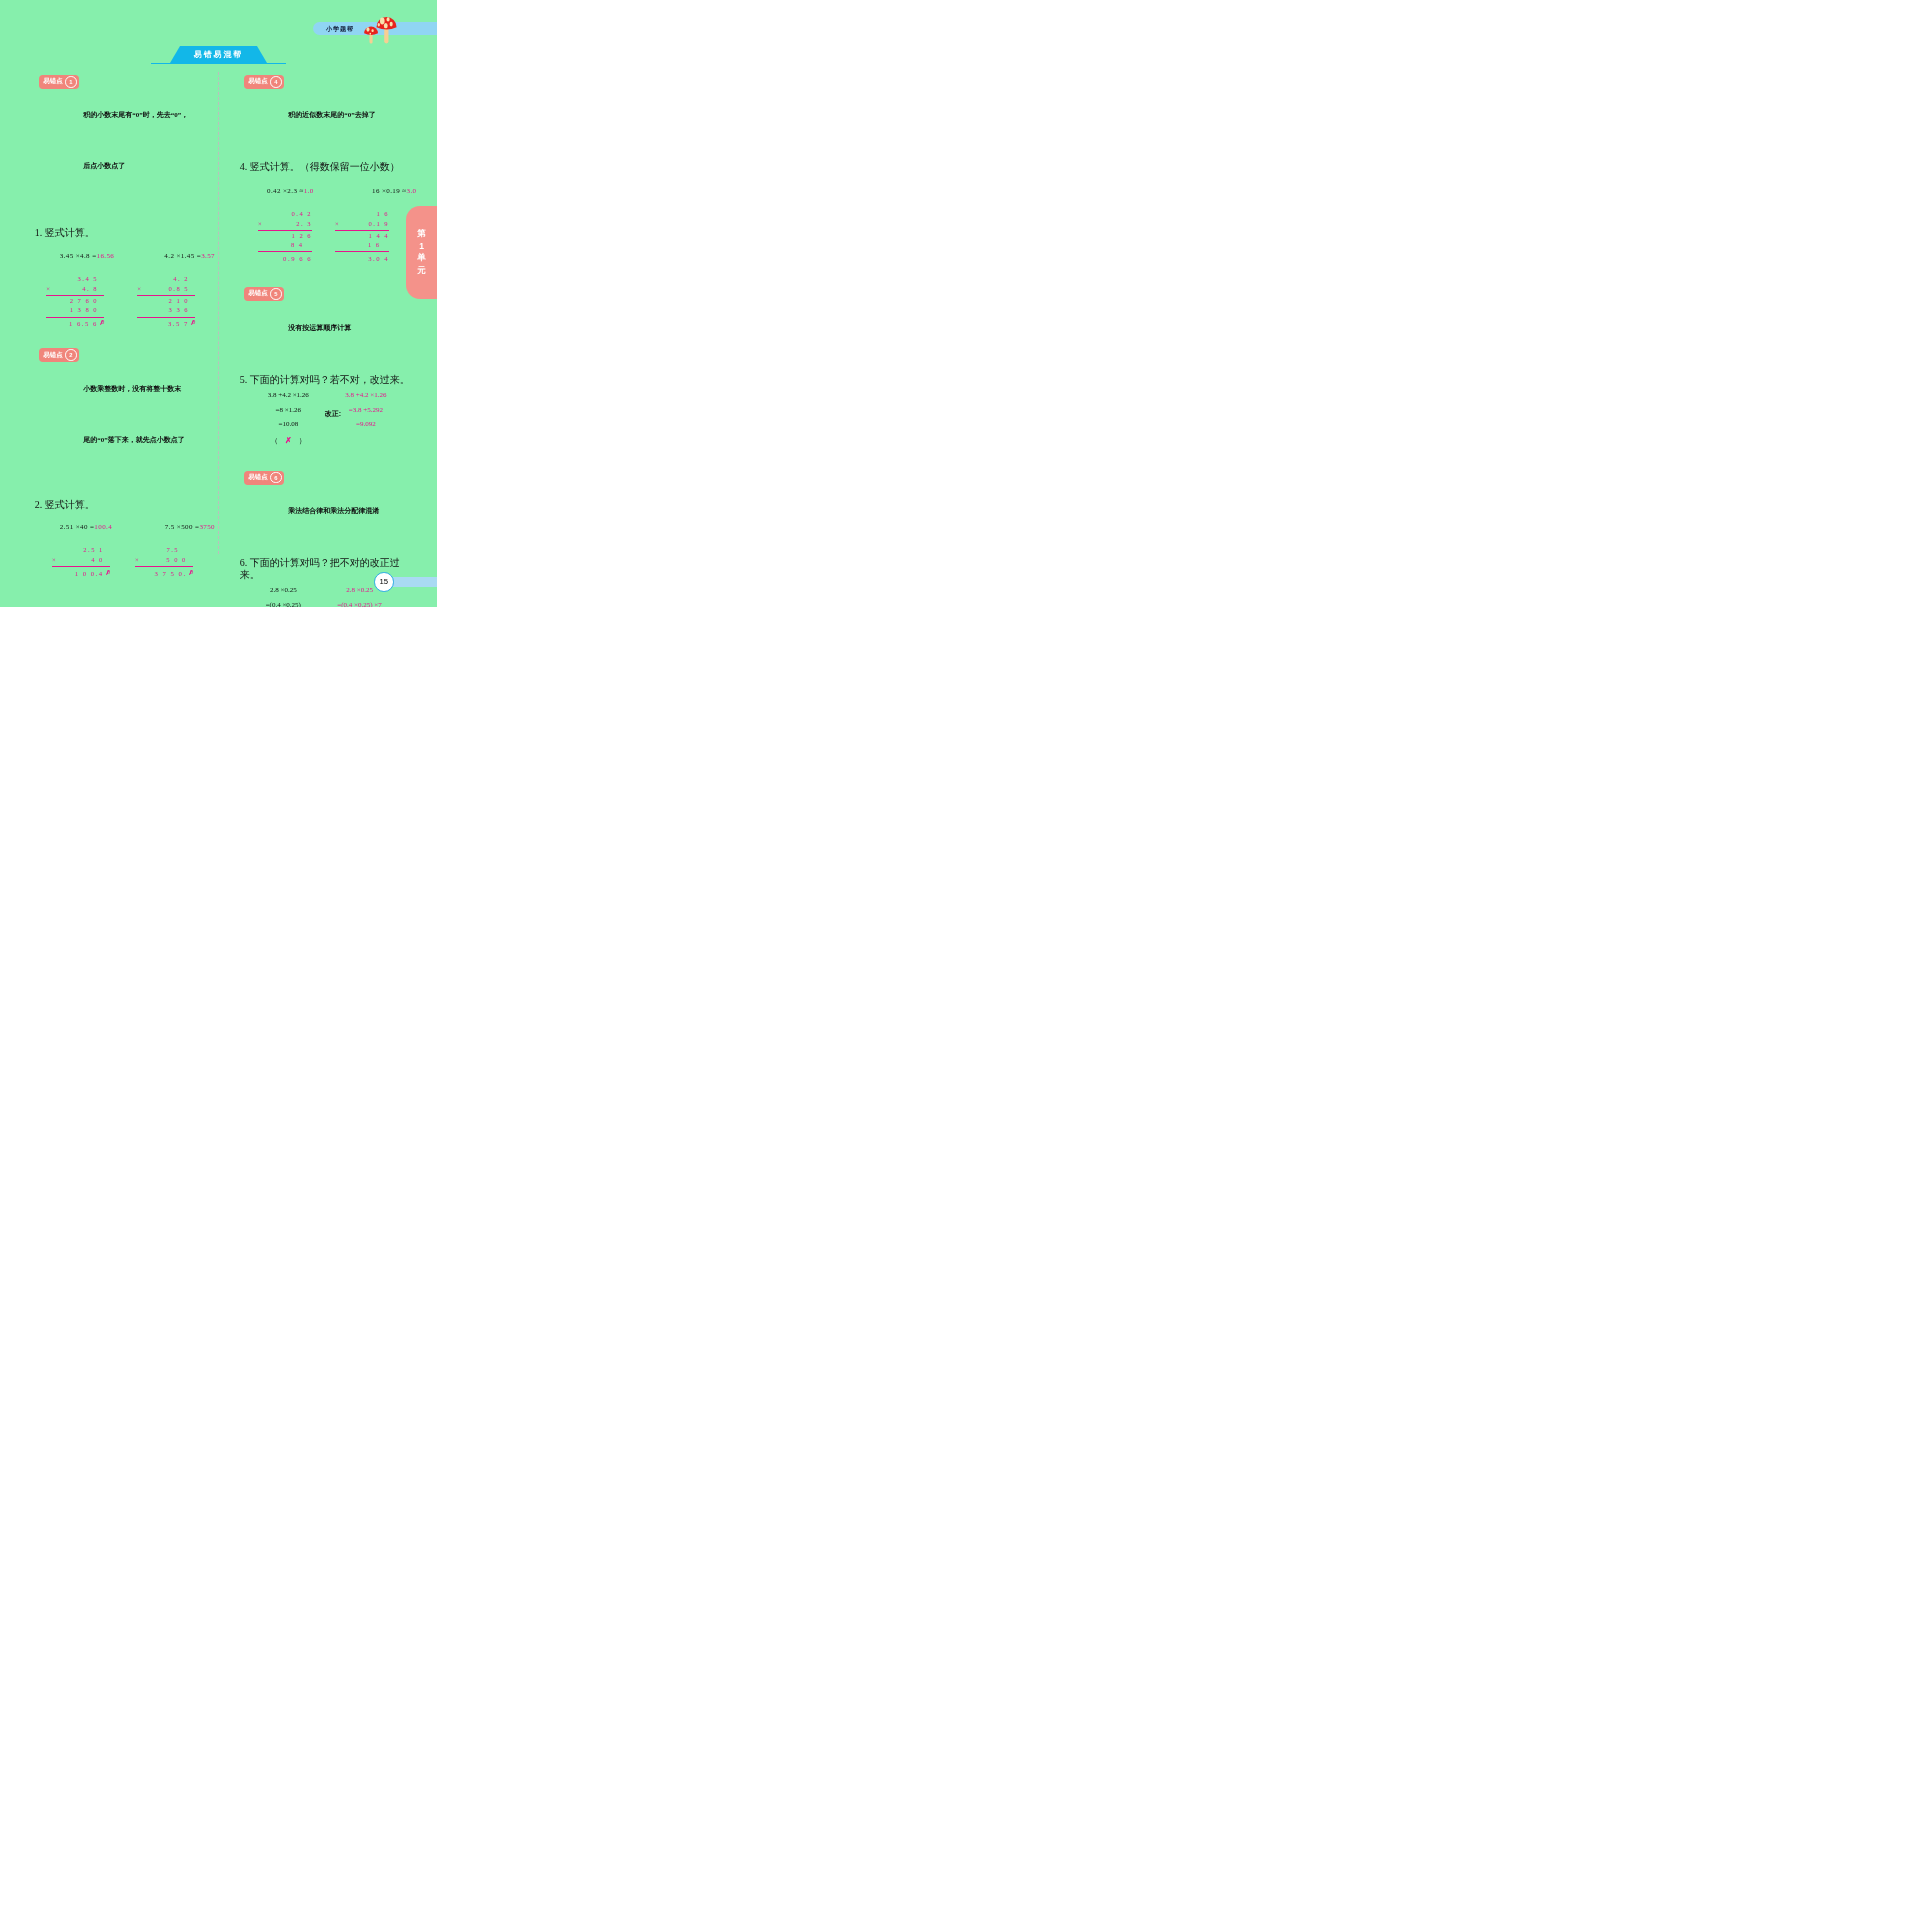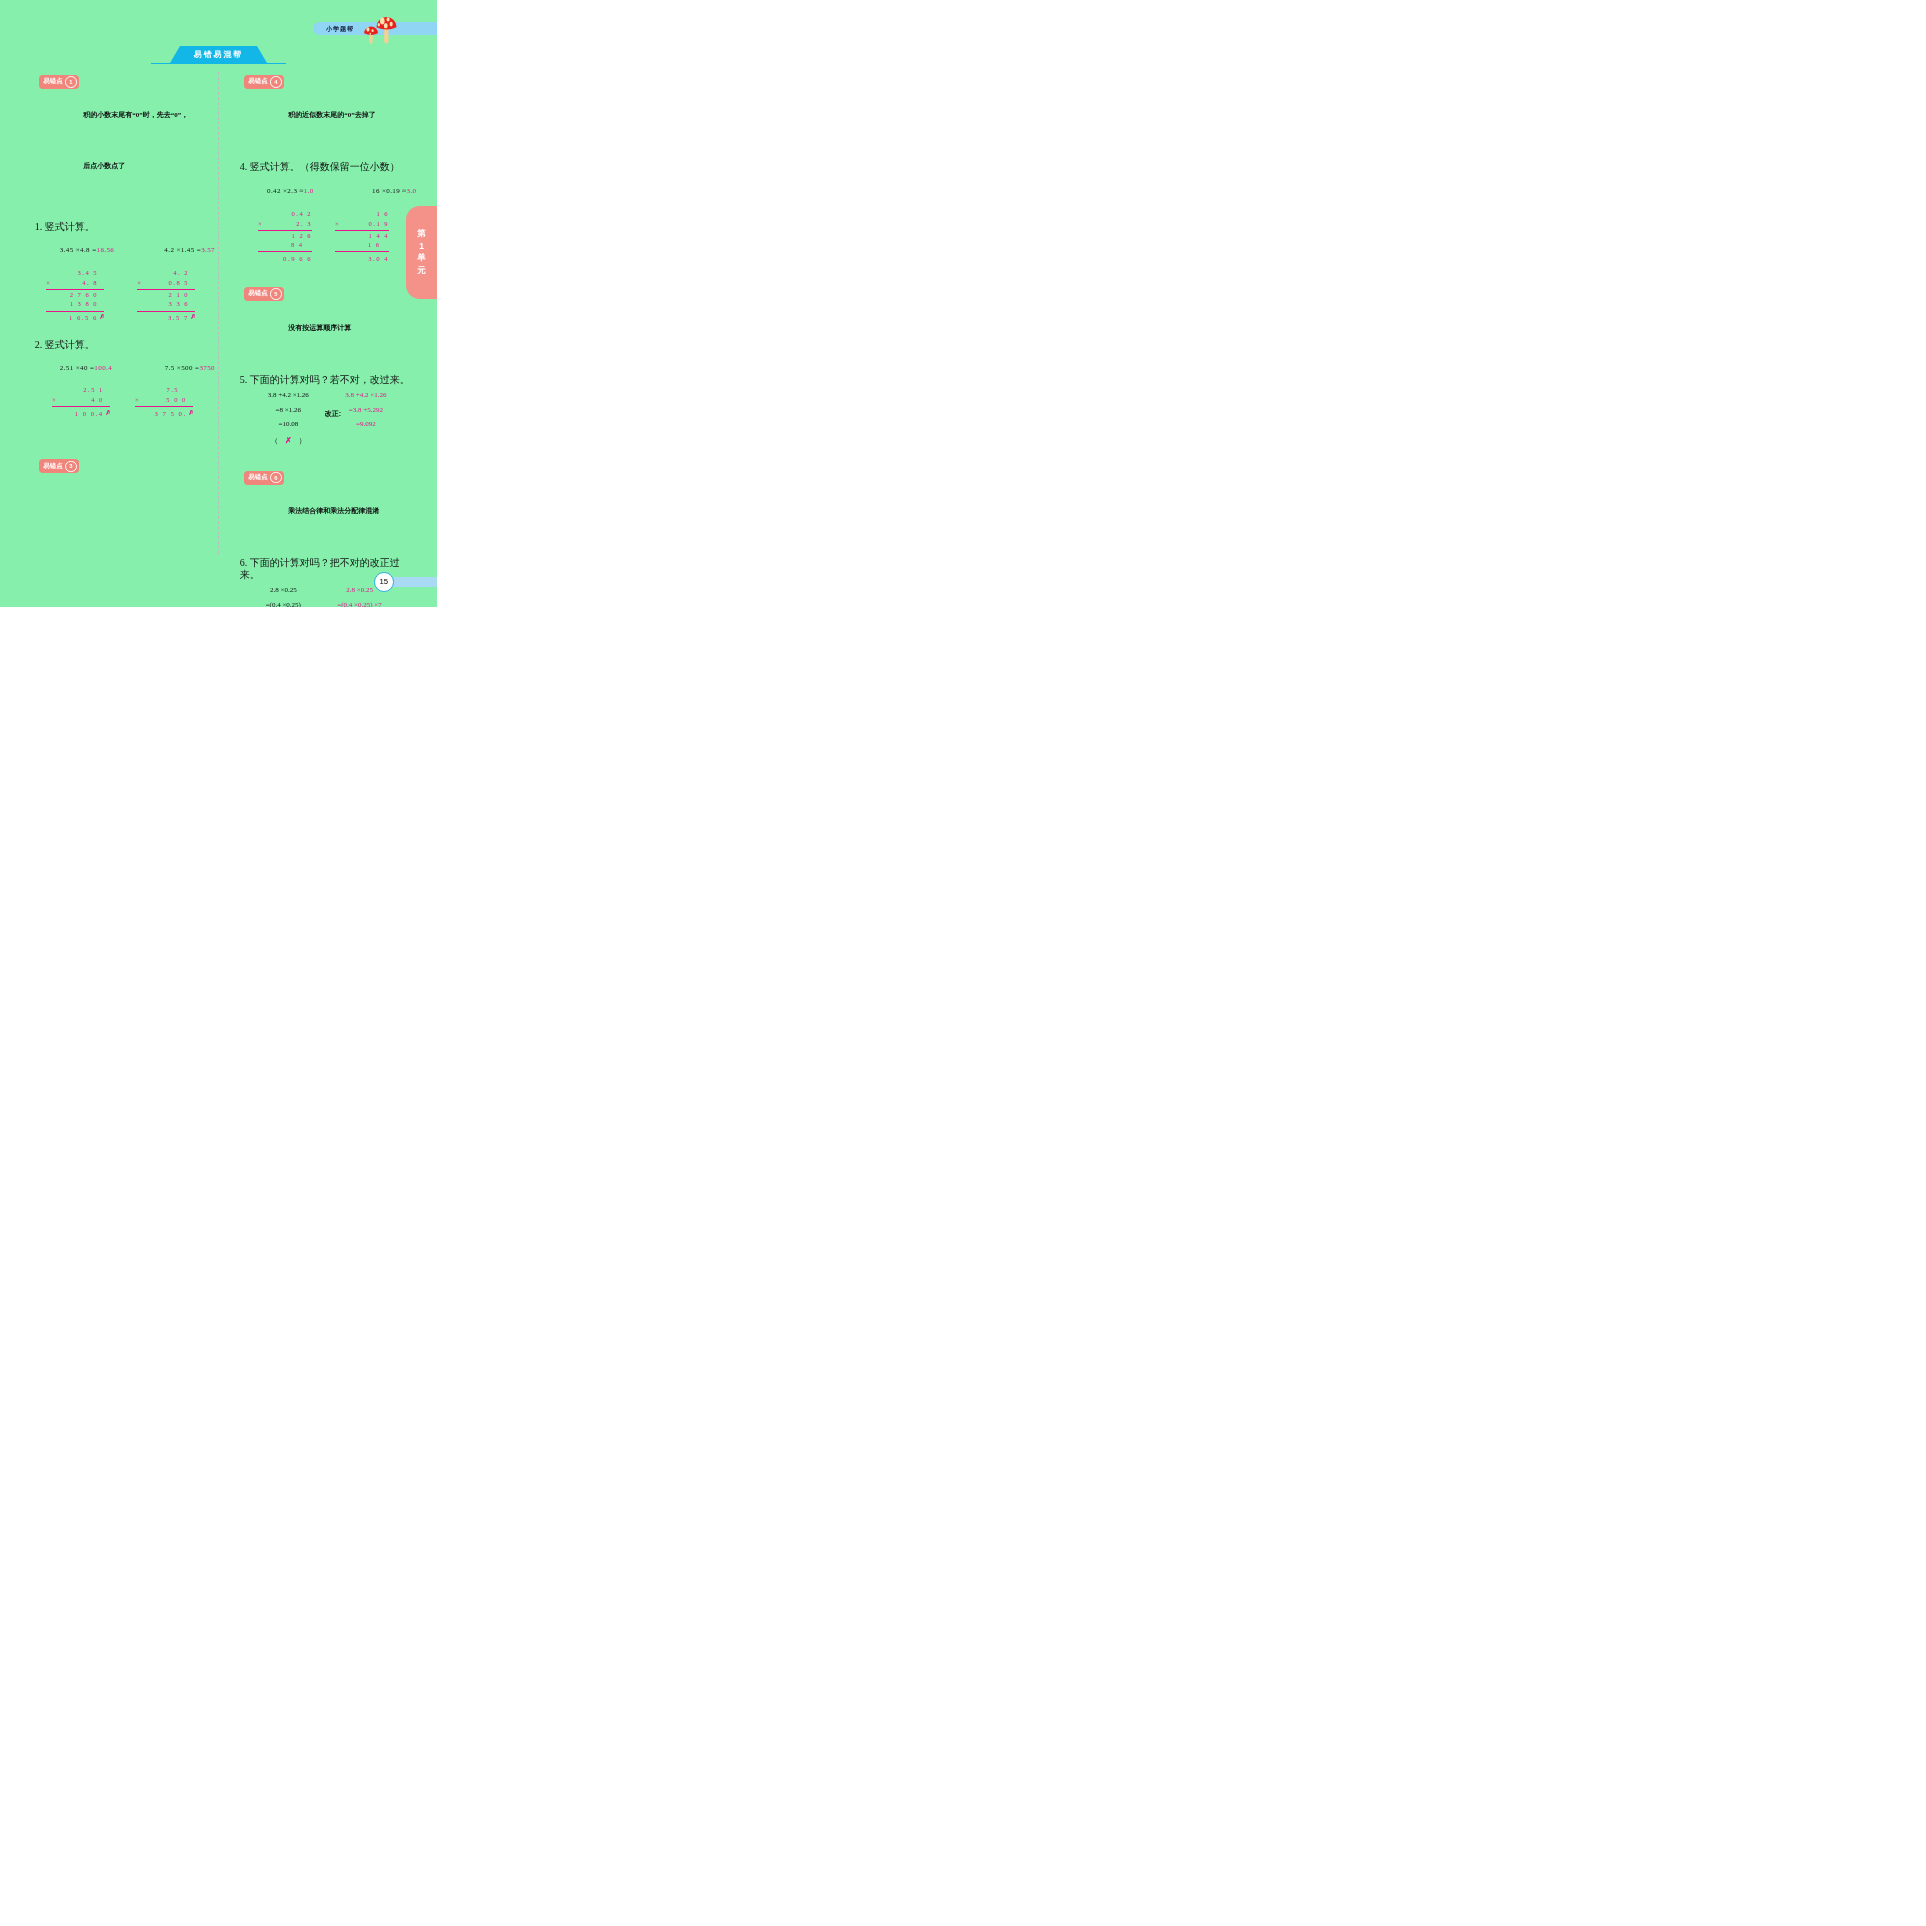--- a/index.html
+++ b/index.html
@@ -116,21 +116,21 @@
     <div class="sec-head" style="margin-top:2.3px">
       <div class="badge">
         <span>易错点</span>
         <span class="num">1</span>
       </div>
       <div class="sec-title">
         <div>积的小数末尾有“0”时，先去“0”，</div>
         <div>后点小数点了</div>
       </div>
     </div>
-    <div class="prompt" style="margin-top:12px">1. 竖式计算。</div>
+    <div class="prompt" style="margin-top:18px">1. 竖式计算。</div>
     <div class="eq-row" style="margin-top:1.5px">
       <div class="eq" style="margin-left:8.5px;width:91px">
         <span>3.45 ×4.8 =</span><span class="ans">16.56</span>
       </div>
       <div class="eq">
         <span>4.2 ×1.45 =</span><span class="ans">3.57</span>
       </div>
     </div>
     <div class="calc-row" style="margin-top:3.1px">
       <div class="calc has-slash" style="margin-left:12.3px;width:58px">
@@ -146,20 +146,30 @@
         <div class="row">4. 2</div>
         <div class="row mul"><span class="sign">×</span><span>0.8 5</span></div>
         <div class="bar"></div>
         <div class="row">2 1 0</div>
         <div class="row shift">3 3 6</div>
         <div class="bar"></div>
         <div class="row res"><span>3.5 7</span><span class="sl">0</span></div>
       </div>
     </div>
 
+    <div class="sec-head" style="margin-top:17.7px">
+      <div class="badge">
+        <span>易错点</span>
+        <span class="num">2</span>
+      </div>
+      <div class="sec-title">
+        <div>小数乘整数时，没有将整十数末</div>
+        <div>尾的“0”落下来，就先点小数点了</div>
+      </div>
+    </div>
     <div class="prompt" style="margin-top:16px">2. 竖式计算。</div>
     <div class="eq-row" style="margin-top:1.5px">
       <div class="eq" style="margin-left:8.5px;width:91px">
         <span>2.51 ×40 =</span><span class="ans">100.4</span>
       </div>
       <div class="eq">
         <span>7.5 ×500 =</span><span class="ans">3750</span>
       </div>
     </div>
     <div class="calc-row" style="margin-top:3.1px">

